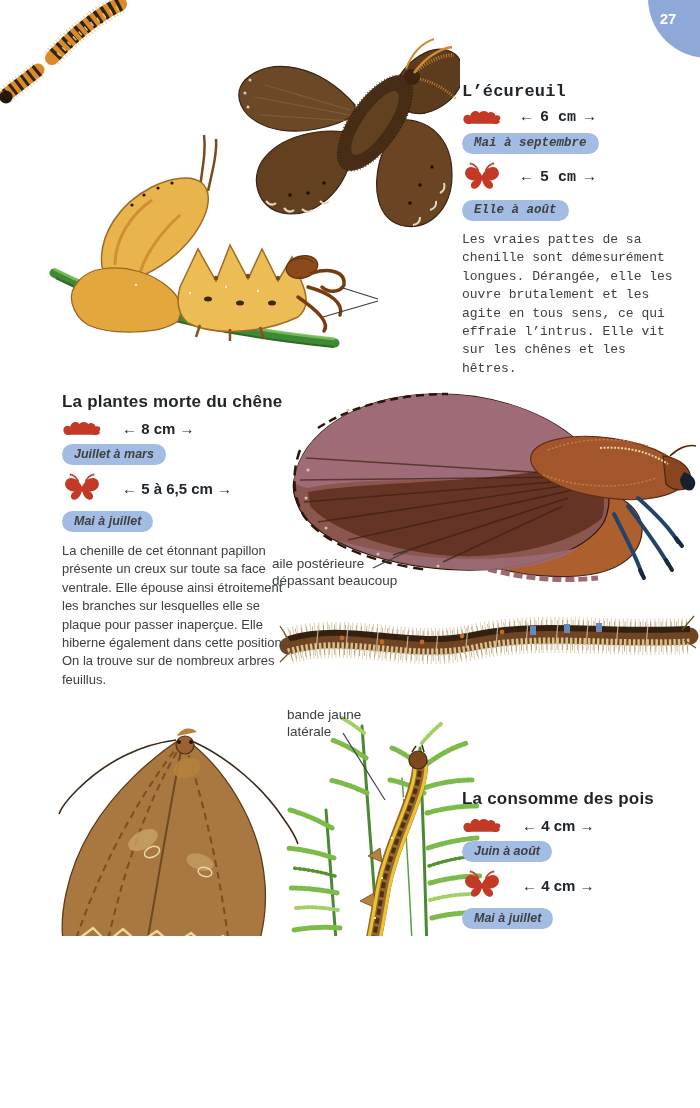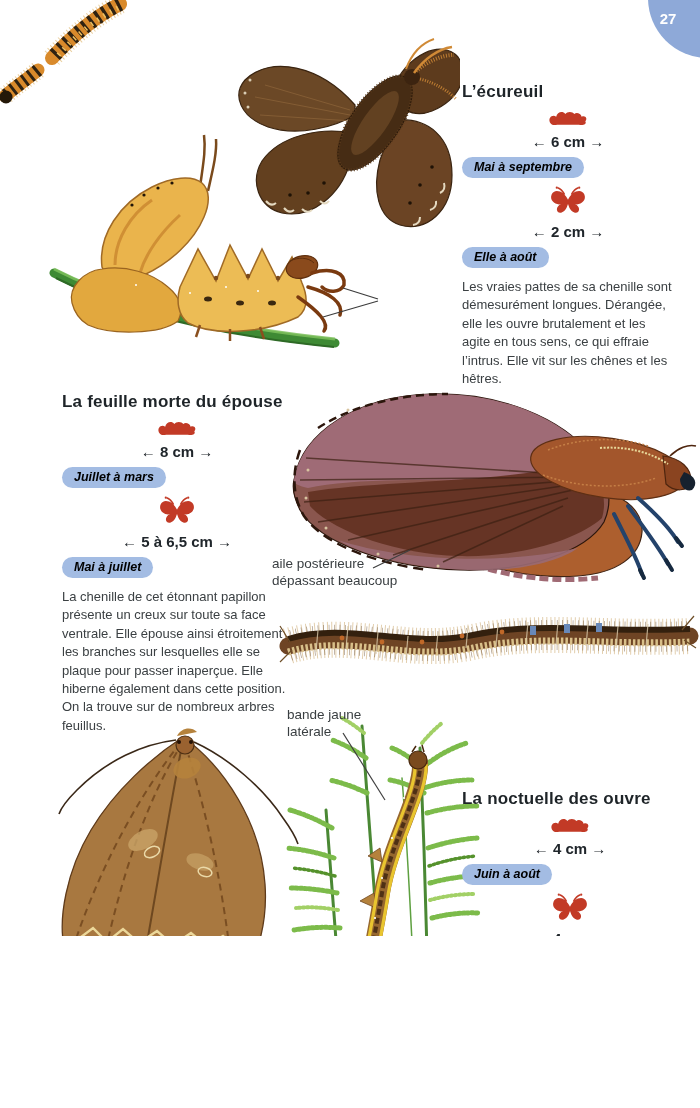--- a/index.html
+++ b/index.html
@@ -1,28 +1,28 @@
 <!DOCTYPE html>
 <html style="--accent-red: #c23a26; --badge-blue: #a3bce3; --page-badge-blue: #8ea9d8; --heading-color: #1e2428; --body-color: #3b4043; --annotation-color: #393e41;"><head>
 <meta charset="utf-8">
 <style>
   html,body{margin:0;padding:0;background:#ffffff;}
   .page{position:relative;width:700px;height:936px;background:#fff;overflow:hidden;
         font-family:"Liberation Sans",sans-serif;}
 
   
   .sec{position:absolute;z-index:4;}
-  .sec1{left:462px;top:82px;width:212px;}
+  .sec1{left:462px;top:82px;width:212px;font-family:Liberation Mono, monospace;}
   .sec2{left:62px;top:392px;width:230px;}
   .sec3{left:462px;top:789px;width:216px;}
   .title{font-size:17px;font-weight:700;color:var(--heading-color);margin:0;letter-spacing:.2px;}
-  .row{display:flex;align-items:center;gap:6px;margin-top:8px;flex-direction:column;}
+  .row{display:flex;align-items:center;gap:20px;margin-top:8px;}
   .size{font-size:15px;font-weight:700;color:#20262b;white-space:nowrap;}
   .badge-line{margin-top:7px;}
-  .badge{display:inline-block;background:var(--badge-blue);color:#000000;font-size:12.5px;
+  .badge{display:inline-block;background:var(--badge-blue);color:#404040;font-size:12.5px;
          font-style:italic;font-weight:700;padding:3px 12px 4px;border-radius:12px;}
   .desc{font-size:13px;line-height:18.4px;color:var(--body-color);margin:10px 0 0;}
 
   .ann{position:absolute;font-size:13.5px;line-height:17px;color:var(--annotation-color);z-index:5;}
   .ann1{left:368px;top:287px;width:66px;}
   .ann2{left:272px;top:555px;width:140px;}
   .ann3{left:287px;top:706px;width:100px;}
 
   
   .icon-red path.fill{fill:var(--accent-red);}
@@ -274,28 +274,28 @@
       <span class="size">← 6 cm →</span>
     </div>
     <div class="badge-line"><span class="badge">Mai à septembre</span></div>
     <div class="row">
       <svg class="icon-red" width="40" height="31" viewBox="0 0 46 36">
         <path class="stk" d="M19 10 C17 6 14 3 11 2 M27 10 C29 6 32 3 35 2" stroke-width="1.8"></path>
         <circle cx="10" cy="2" r="1.3" fill="#c23a26"></circle>
           <circle cx="36" cy="2" r="1.3" fill="#c23a26"></circle>
         <path class="fill" d="M23 16 C19 6 7 2 4 10 C1 17 9 23 15 21 C8 24 9 32 15 31 C20 30 22 24 23 21 C24 24 26 30 31 31 C37 32 38 24 31 21 C37 23 45 17 42 10 C39 2 27 6 23 16 Z"></path>
       </svg>
-      <span class="size">← 2 cm →</span>
+      <span class="size">← 5 cm →</span>
     </div>
     <div class="badge-line"><span class="badge">Elle à août</span></div>
     <p class="desc">Les vraies pattes de sa chenille sont démesurément longues. Dérangée, elle les ouvre brutalement et les agite en tous sens, ce qui effraie l’intrus. Elle vit sur les chênes et les hêtres.</p>
   </section>
 
   <section class="sec sec2">
-    <h2 class="title">La feuille morte du épouse</h2>
+    <h2 class="title">La plantes morte du chêne</h2>
     <div class="row">
       <svg class="icon-red" width="40" height="17" viewBox="0 0 44 18">
         <path class="fill" d="M2 13 C0 8 5 4 9 7 C10 2 16 0 19 4 C21 1 27 1 29 4 C31 2 36 3 37 7 C41 5 44 9 41 12 C43 15 39 17 34 16 L10 16 C5 17 3 15 2 13 Z"></path>
       </svg>
       <span class="size">← 8 cm →</span>
     </div>
     <div class="badge-line"><span class="badge">Juillet à mars</span></div>
     <div class="row">
       <svg class="icon-red" width="40" height="31" viewBox="0 0 46 36">
         <path class="stk" d="M19 10 C17 6 14 3 11 2 M27 10 C29 6 32 3 35 2" stroke-width="1.8"></path>
@@ -303,21 +303,21 @@
           <circle cx="36" cy="2" r="1.3" fill="#c23a26"></circle>
         <path class="fill" d="M23 16 C19 6 7 2 4 10 C1 17 9 23 15 21 C8 24 9 32 15 31 C20 30 22 24 23 21 C24 24 26 30 31 31 C37 32 38 24 31 21 C37 23 45 17 42 10 C39 2 27 6 23 16 Z"></path>
       </svg>
       <span class="size">← 5 à 6,5 cm →</span>
     </div>
     <div class="badge-line"><span class="badge">Mai à juillet</span></div>
     <p class="desc">La chenille de cet étonnant papillon présente un creux sur toute sa face ventrale. Elle épouse ainsi étroitement les branches sur lesquelles elle se plaque pour passer inaperçue. Elle hiberne également dans cette position. On la trouve sur de nombreux arbres feuillus.</p>
   </section>
 
   <section class="sec sec3">
-    <h2 class="title">La noctuelle des ouvre</h2>
+    <h2 class="title">La consomme des pois</h2>
     <div class="row">
       <svg class="icon-red" width="40" height="17" viewBox="0 0 44 18">
         <path class="fill" d="M2 13 C0 8 5 4 9 7 C10 2 16 0 19 4 C21 1 27 1 29 4 C31 2 36 3 37 7 C41 5 44 9 41 12 C43 15 39 17 34 16 L10 16 C5 17 3 15 2 13 Z"></path>
       </svg>
       <span class="size">← 4 cm →</span>
     </div>
     <div class="badge-line"><span class="badge">Juin à août</span></div>
     <div class="row">
       <svg class="icon-red" width="40" height="31" viewBox="0 0 46 36">
         <path class="stk" d="M19 10 C17 6 14 3 11 2 M27 10 C29 6 32 3 35 2" stroke-width="1.8"></path>

